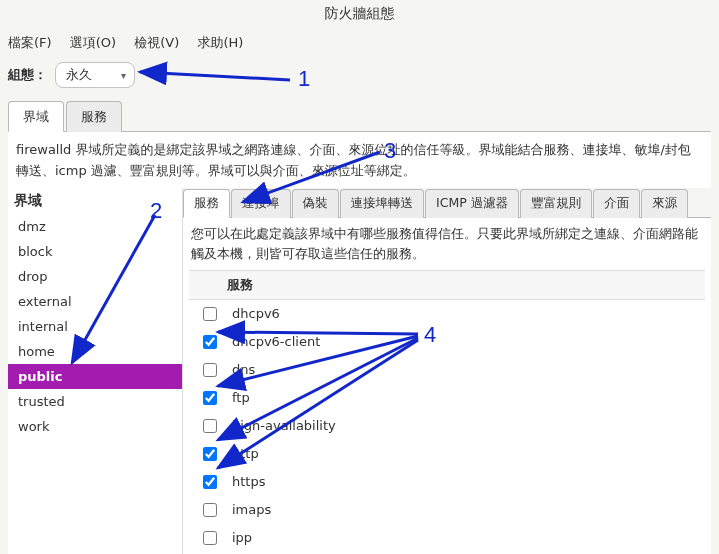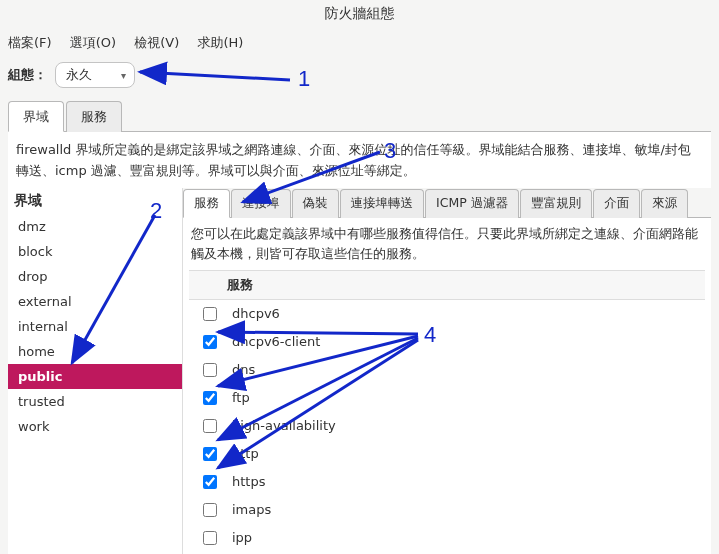--- a/index.html
+++ b/index.html
@@ -93,21 +93,21 @@
     font-weight: bold;
     padding: 4px 6px;
     font-size: 14px;
   }
   .zone-list { }
   .zone-item {
     padding: 5px 10px;
     cursor: pointer;
   }
   .zone-item.selected {
-    background: #be185d;
+    background: #a21caf;
     color: #fff;
     font-weight: bold;
   }
   .right-panel {
     flex: 1;
     display: flex;
     flex-direction: column;
     overflow: hidden;
   }
   .sub-tabs {

